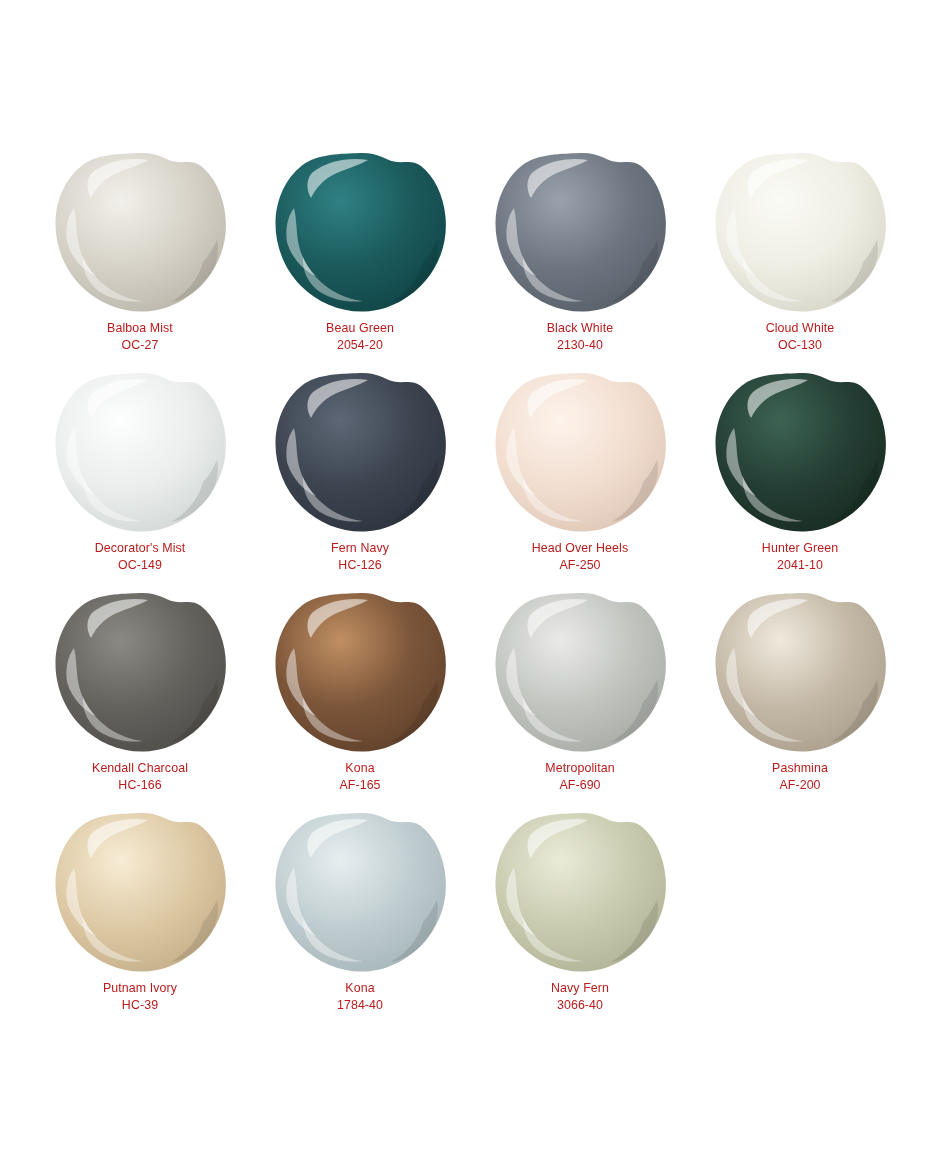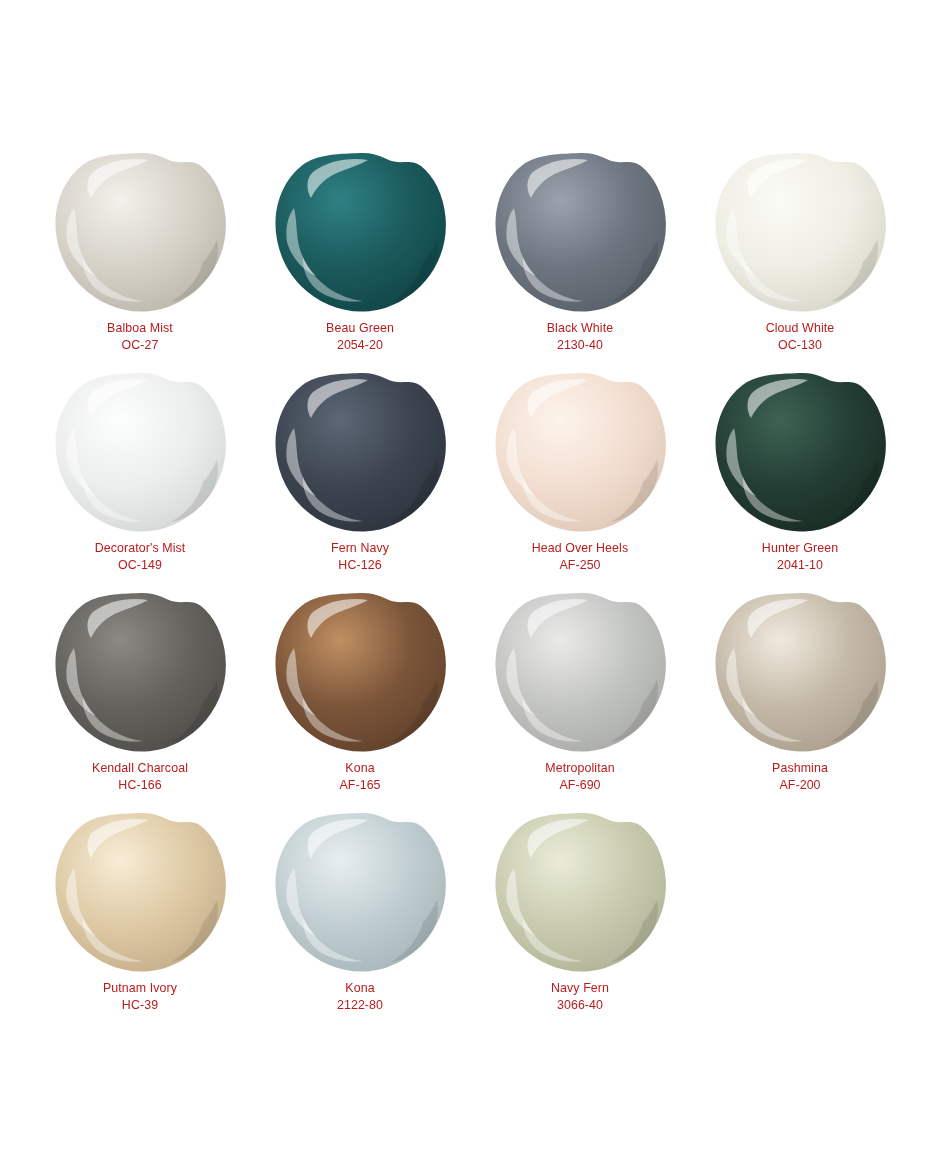--- a/index.html
+++ b/index.html
@@ -575,21 +575,21 @@
              C3.0,49 13,28 29,15.5
              C45,3.2 69,4.0 86.5,3.0 Z" fill="url(#g-body-13)"></path>
         <path class="blob-gloss-top" d="M40,22 C55,10 78,7 95,10 C86,16 70,19 58,26 C48,32 42,40 38,48 C33,40 33,28 40,22 Z" fill="#ffffff" opacity="0.55"></path>
         <path class="blob-gloss-left" d="M14,92 C12,78 15,66 21,58 C24,70 23,84 26,96 C29,108 35,118 43,126 C33,122 19,110 14,92 Z" fill="#ffffff" opacity="0.45"></path>
         <path class="blob-gloss-streak" d="M30,107 C34,117 42,128 54,137 C66,146 80,150 90,151 C76,153 60,150 47,142 C35,134 29,120 30,107 Z" fill="#ffffff" opacity="0.40"></path>
         <path class="blob-shade-bottom" d="M150,112 C146,128 134,143 118,152 C134,150 152,136 160,120 C165,110 166,98 164,90 C160,98 156,106 150,112 Z" fill="#000000" opacity="0.10"></path>
       </svg>
     </div>
     <div class="caption">
       <span class="cname">Kona</span>
-      <span class="ccode">2122-80</span>
+      <span class="ccode">1784-40</span>
     </div>
   </div>
 
   <div class="swatch-cell">
     <div class="blob-wrap">
       <svg class="blob" viewBox="0 0 175 163" xmlns="http://www.w3.org/2000/svg">
         <defs>
           <radialGradient class="grad-body" cx="38%" cy="30%" r="82%" id="g-body-14">
             <stop class="stop-hi" offset="0%" stop-color="#e9ebd8"></stop>
             <stop class="stop-mid" offset="52%" stop-color="#c8cbae"></stop>

